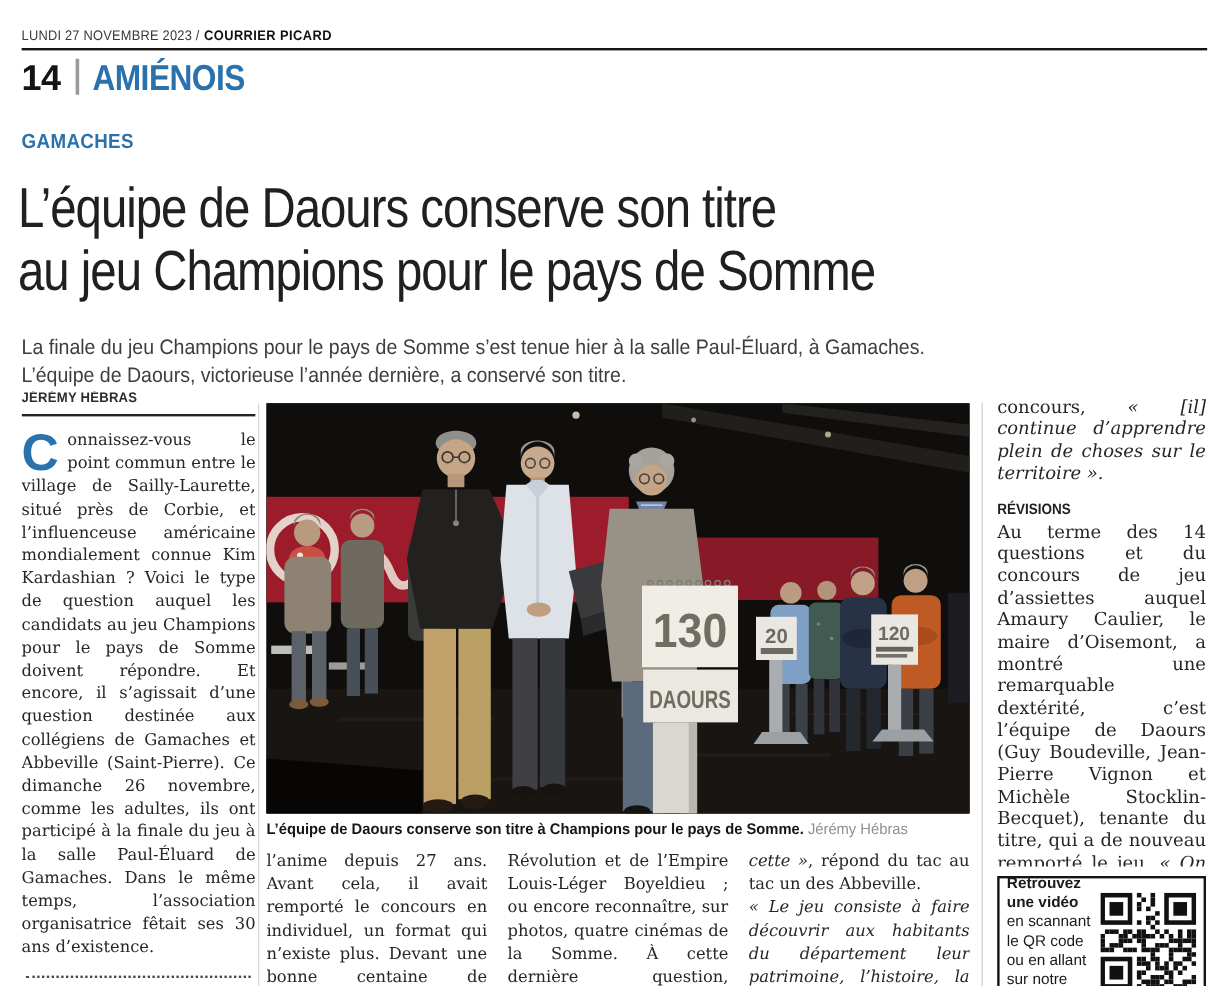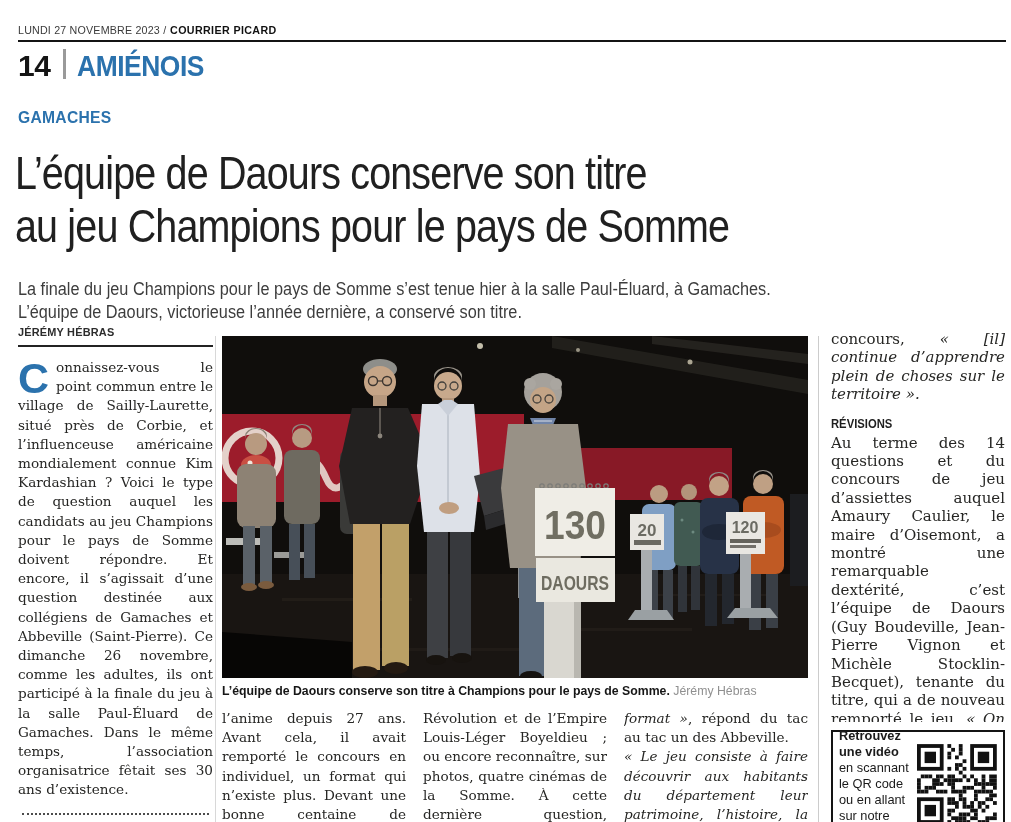--- a/index.html
+++ b/index.html
@@ -273,21 +273,21 @@
   </div>
 
   <div class="caption">
     <span>L’équipe de Daours conserve son titre à Champions pour le pays de Somme.</span>
     <span class="credit">Jérémy Hébras</span>
   </div>
 
   <div class="lowercols">
     <div class="lowercol body">l’anime depuis 27 ans. Avant cela, il avait remporté le concours en individuel, un format qui n’existe plus. Devant une bonne centaine de personnes, les candidats ont dû donner la localisation du fabricant de cartouches d’encre FranceToner (Vron) ; retrouver, à sa biographie qui était déclinée, le général de la</div>
     <div class="lowercol body"><span>Révolution et de l’Empire Louis-Léger Boyeldieu ; ou encore reconnaître, sur photos, quatre cinémas de la Somme. À cette dernière question, l’équipe de Gamaches a fait chou blanc. </span></div>
-    <div class="lowercol body"><span class="ital">format »</span><span>, répond du tac au tac un des Abbeville.</span><br><span class="ital">« Le jeu consiste à faire découvrir aux habitants du département leur patrimoine, l’histoire, la géographie, la gastronomie, l’actualité, les personnages célèbres, l’art... »</span></div>
+    <div class="lowercol body"><span class="ital">cette »</span><span>, répond du tac au tac un des Abbeville.</span><br><span class="ital">« Le jeu consiste à faire découvrir aux habitants du département leur patrimoine, l’histoire, la géographie, la gastronomie, l’actualité, les personnages célèbres, l’art... »</span></div>
   </div>
 
   <div class="rightcol">
     <div class="body"><span>concours, </span><span class="ital">« [il] continue d’apprendre plein de choses sur le territoire ».</span></div>
     <div class="subhead">RÉVISIONS</div>
     <div class="body"><span>Au terme des 14 questions et du concours de jeu d’assiettes auquel Amaury Caulier, le maire d’Oisemont, a montré une remarquable dextérité, c’est l’équipe de Daours (Guy Boudeville, Jean-Pierre Vignon et Michèle Stocklin-Becquet), tenante du titre, qui a de nouveau remporté le jeu. </span><span class="ital">« On nous avait mis la pression pour ramener la coupe à la maison, </span><span>sourit Michèle, qui participait pour la 5e fois. </span></div>
 
   </div>
 
   <div class="qrbox">

